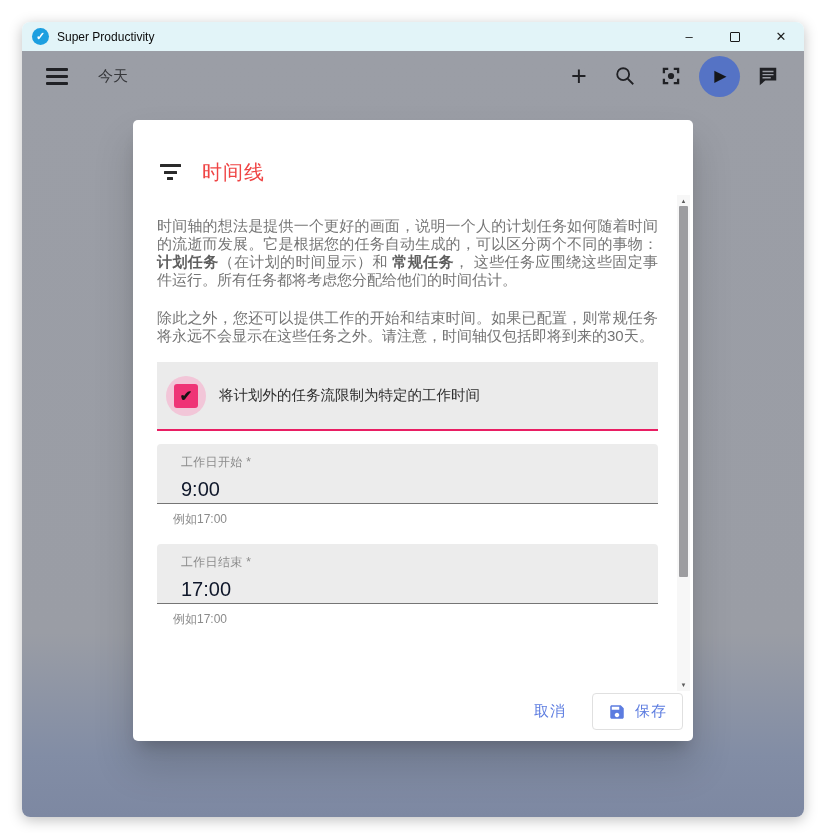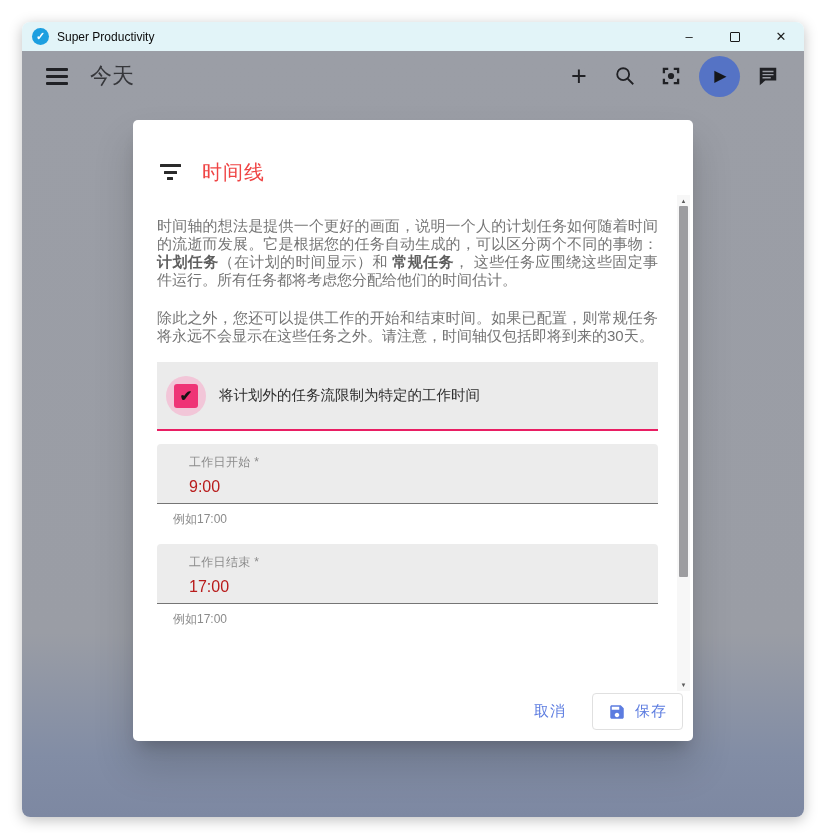--- a/index.html
+++ b/index.html
@@ -19,21 +19,21 @@
   .tb-btn { width:46px; height:29px; display:flex; align-items:center; justify-content:center;
     font-size:13px; color:#1a1a1a; cursor:default; }
   .maximize-box { width:10px; height:10px; border:1.2px solid #1a1a1a; border-radius:1px; }
 
   
   .app-area { position:absolute; left:0; top:29px; right:0; bottom:0;
     background:linear-gradient(180deg,#9b9ea6 0%,#9a9da5 76%,#828da5 92%,#7d88a2 100%); }
   .app-toolbar { height:50px; display:flex; align-items:center; padding:0 18px 0 24px; color:#28292d; }
   .menu-icon { width:22px; display:flex; flex-direction:column; gap:4px; cursor:pointer; }
   .menu-icon span { display:block; height:3px; background:#202125; border-radius:1px; }
-  .app-title { font-size:22px; color:#36373b; margin-left:22px; }
+  .app-title { font-size:15px; color:#36373b; margin-left:30px; }
   .toolbar-spacer { flex:1; }
   .tool-icon { width:36px; height:36px; display:flex; align-items:center; justify-content:center;
     margin-left:10px; cursor:pointer; color:#202125; }
   .plus-glyph { font-size:27px; font-weight:300; line-height:1; color:#202125; }
   .play-btn { width:41px; height:41px; border-radius:50%; background:#5573c5; display:flex;
     align-items:center; justify-content:center; margin-left:10px; cursor:pointer; }
   .play-glyph { color:#15161a; font-size:16px; line-height:1; margin-left:2px; }
 
   
   .dialog { position:absolute; left:111px; top:98px; width:560px; height:621px; background:#ffffff;
@@ -56,23 +56,23 @@
   .checkbox-panel { margin-top:17px; height:69px; background:#ebebeb; border-bottom:2px solid #e91e63;
     display:flex; align-items:center; padding-left:9px; cursor:pointer; }
   .cb-halo { width:40px; height:40px; border-radius:50%; background:#f2c6d8; display:flex;
     align-items:center; justify-content:center; flex:0 0 auto; }
   .cb-box { width:24px; height:24px; border-radius:3px; background:#ef3376; display:flex;
     align-items:center; justify-content:center; }
   .cb-check { color:#141414; font-size:15px; font-weight:bold; line-height:1; }
   .cb-label { margin-left:13px; font-size:14.5px; color:#2e2e2e;text-align:center; }
 
   .field { margin-top:13px; height:60px; background:#ececec; border-bottom:1px solid #757575;
-    border-radius:4px 4px 0 0; padding:10px 32px 0; cursor:text; }
+    border-radius:4px 4px 0 0; padding:10px 24px 0; cursor:text; }
   .field-label { font-size:12px; color:#8b8b8b; letter-spacing:.3px; }
-  .field-value { font-size:16px; color:#b91c1c; margin-top:7px; }
+  .field-value { font-size:20px; color:#0f172a; margin-top:7px; }
   .field-hint { font-size:12px; color:#8b8b8b; padding:7px 16px 0; }
 
   
   .dlg-scrollbar { position:absolute; top:0; right:3px; width:13px; height:100%;
     background:#f7f7f7; display:flex; flex-direction:column; align-items:center; }
   .scroll-arrow { height:12px; display:flex; align-items:center; justify-content:center;
     font-size:6px; color:#5c5c5c; width:100%; cursor:pointer; }
   .scroll-arrow.down { position:absolute; bottom:0; }
   .scroll-thumb { position:absolute; top:11px; width:9px; height:371px; background:#9d9da0;
     border-radius:1px; cursor:grab; }

